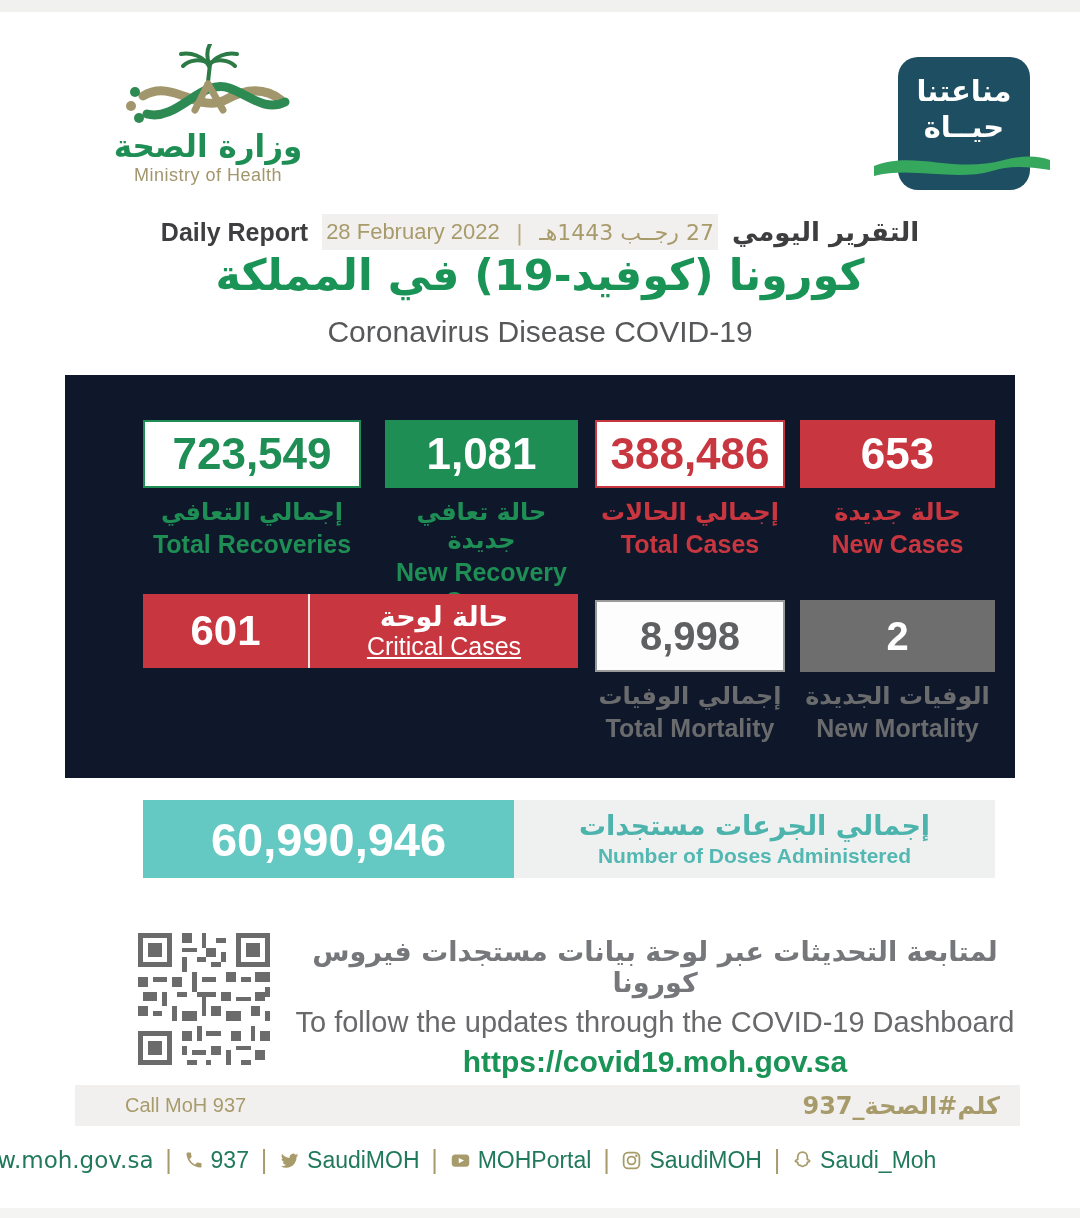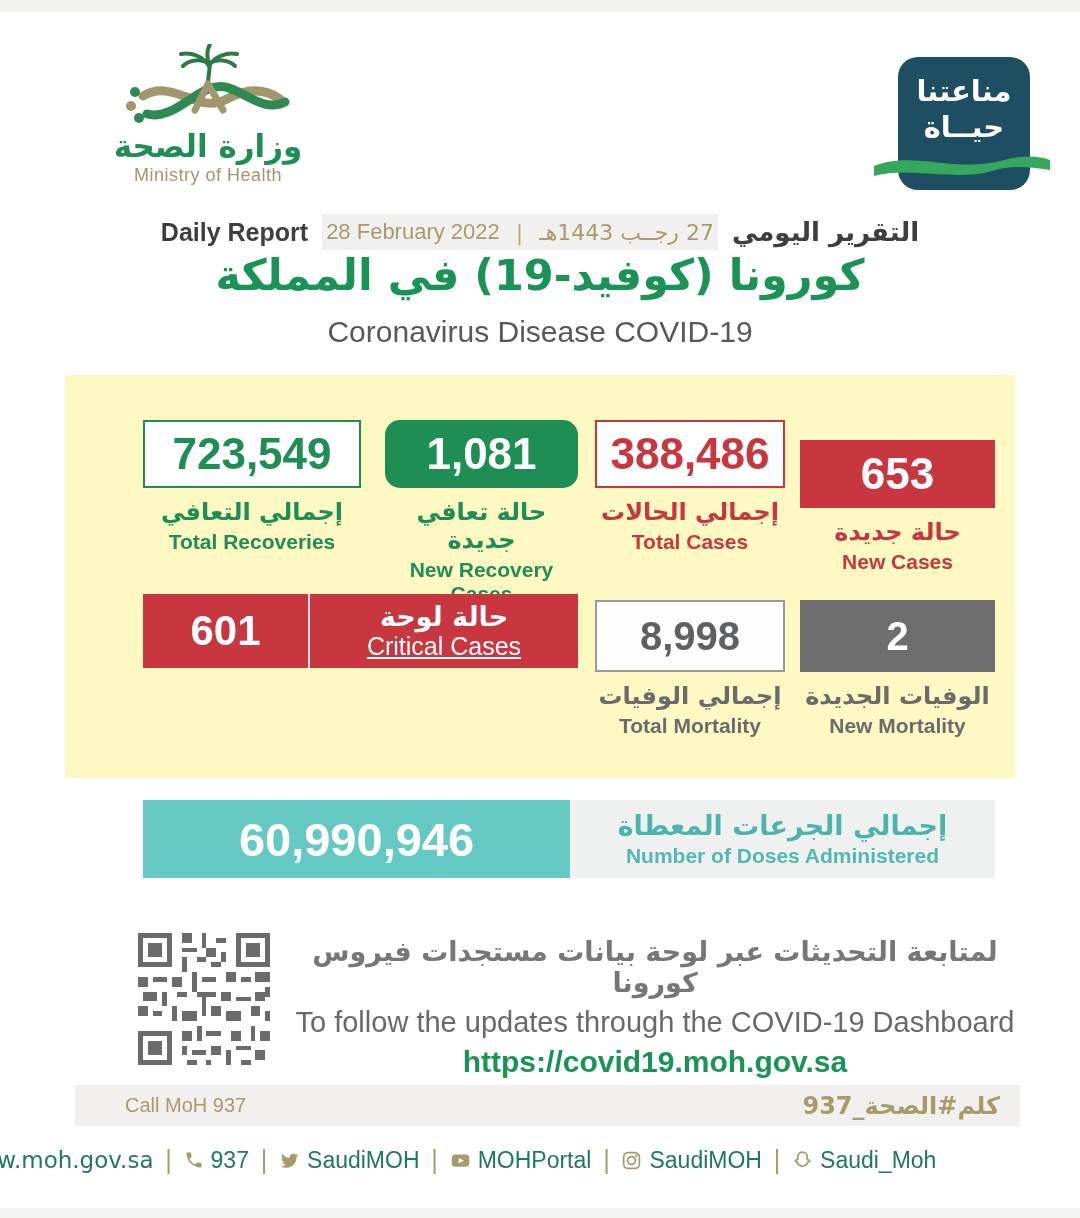--- a/index.html
+++ b/index.html
@@ -25,44 +25,44 @@
   .report-bar { position:absolute; left:0; top:214px; width:1080px; display:flex; justify-content:center; align-items:center; gap:14px; }
   .report-en { font-size:25px; font-weight:bold; color:#3e3e40; }
   .date-box { background:#f1f0ee; padding:5px 4px; display:flex; align-items:center; gap:16px; color:#a89b6b; font-size:22px; }
   .date-div { color:#b5aa80; }
   .report-ar { font-size:26px; font-weight:bold; color:#3e3e40; }
 
   .title-ar { position:absolute; left:0; top:250px; width:1080px; text-align:center; color:#1a9356; font-size:43px; font-weight:bold; }
   .title-en { position:absolute; left:0; top:315px; width:1080px; text-align:center; color:#57585a; font-size:30px; }
 
   
-  .panel { position:absolute; left:65px; top:375px; width:950px; height:403px; background:#fef9c3; }
+  .panel { position:absolute; left:65px; top:375px; width:950px; height:403px; background:#0f172a; }
   .cell { position:absolute; text-align:center; }
   .numbox { height:68px; display:flex; align-items:center; justify-content:center; font-size:44px; font-weight:bold; }
   .outline-green { background:#ffffff; border:2px solid #1e8e55; color:#1e8e55; }
-  .fill-green { background:#1e8e55; color:#ffffff;border-radius:15px; }
+  .fill-green { background:#1e8e55; color:#ffffff; }
   .outline-red { background:#ffffff; border:2px solid #c8363f; color:#c8363f; }
-  .fill-red { background:#c8363f; color:#ffffff;margin-top:20px; }
+  .fill-red { background:#c8363f; color:#ffffff; }
   .outline-gray { background:#fdfdfd; border:2px solid #9a9a9a; color:#5f6062; }
   .fill-gray { background:#6e6e6e; color:#ffffff; }
   .lab-ar { font-size:24px; font-weight:bold; margin-top:10px; }
-  .lab-en { font-size:21px; font-weight:bold; margin-top:4px; }
+  .lab-en { font-size:25px; font-weight:bold; margin-top:4px; }
   .c-green { color:#1e8e55; }
   .c-red { color:#c8363f; }
   .c-gray { color:#6a6b6d; }
 
   .critical-bar { position:absolute; left:78px; top:219px; width:435px; height:74px; background:#c8363f; display:flex; color:#fff; }
   .critical-num { width:167px; display:flex; align-items:center; justify-content:center; font-size:42px; font-weight:bold; border-right:2px solid rgba(255,255,255,.85); }
   .critical-label { flex:1; display:flex; flex-direction:column; align-items:center; justify-content:center; line-height:1.15; }
   .critical-label .a { font-size:27px; font-weight:bold; }
   .critical-label .e { font-size:25px;text-decoration:underline; }
 
   
   .doses { position:absolute; left:143px; top:800px; width:852px; height:78px; display:flex; }
-  .doses-num { width:427px; background:#63c9c2; color:#ffffff; font-size:47px; font-weight:bold; display:flex; align-items:center; justify-content:center; }
+  .doses-num { width:371px; background:#63c9c2; color:#ffffff; font-size:47px; font-weight:bold; display:flex; align-items:center; justify-content:center; }
   .doses-label { flex:1; background:#eef1f0; display:flex; flex-direction:column; align-items:center; justify-content:center; line-height:1.2; }
   .doses-label .a { color:#4db4ad; font-size:27px; font-weight:bold; }
   .doses-label .e { color:#53b8b2; font-size:21px; font-weight:bold; }
 
   
   .qr { position:absolute; left:133px; top:928px; width:142px; height:142px; }
   .dash { position:absolute; left:290px; top:936px; width:730px; text-align:center; }
   .dash-ar { color:#76777a; font-size:27px; font-weight:bold; }
   .dash-en { color:#69696c; font-size:29px; margin-top:8px; }
   .dash-url { color:#1a9356; font-size:30px; font-weight:bold; margin-top:6px; display:inline-block; text-decoration:none; }
@@ -172,21 +172,21 @@
   <div class="cell" style="left:735px; top:225px; width:195px;">
     <div class="numbox fill-gray latin" style="height:72px; font-size:40px;">2</div>
     <div class="lab-ar c-gray" dir="rtl">الوفيات الجديدة</div>
     <div class="lab-en c-gray latin">New Mortality</div>
   </div>
 </div>
 
 <div class="doses">
   <div class="doses-num latin">60,990,946</div>
   <div class="doses-label">
-    <div class="a" dir="rtl">إجمالي الجرعات المعطاة</div>
+    <div class="a" dir="rtl">إجمالي الجرعات مستجدات</div>
     <div class="e latin">Number of Doses Administered</div>
   </div>
 </div>
 
 <svg class="qr" viewBox="0 0 29 29" shape-rendering="crispEdges">
   <rect width="29" height="29" fill="#ffffff"></rect>
   <g fill="#6b6b6b">
     <path d="M1 1h7v7h-7z M21 1h7v7h-7z M1 21h7v7h-7z" fill="none"></path>
     <rect x="1" y="1" width="7" height="7"></rect>
       <rect x="2" y="2" width="5" height="5" fill="#fff"></rect>

